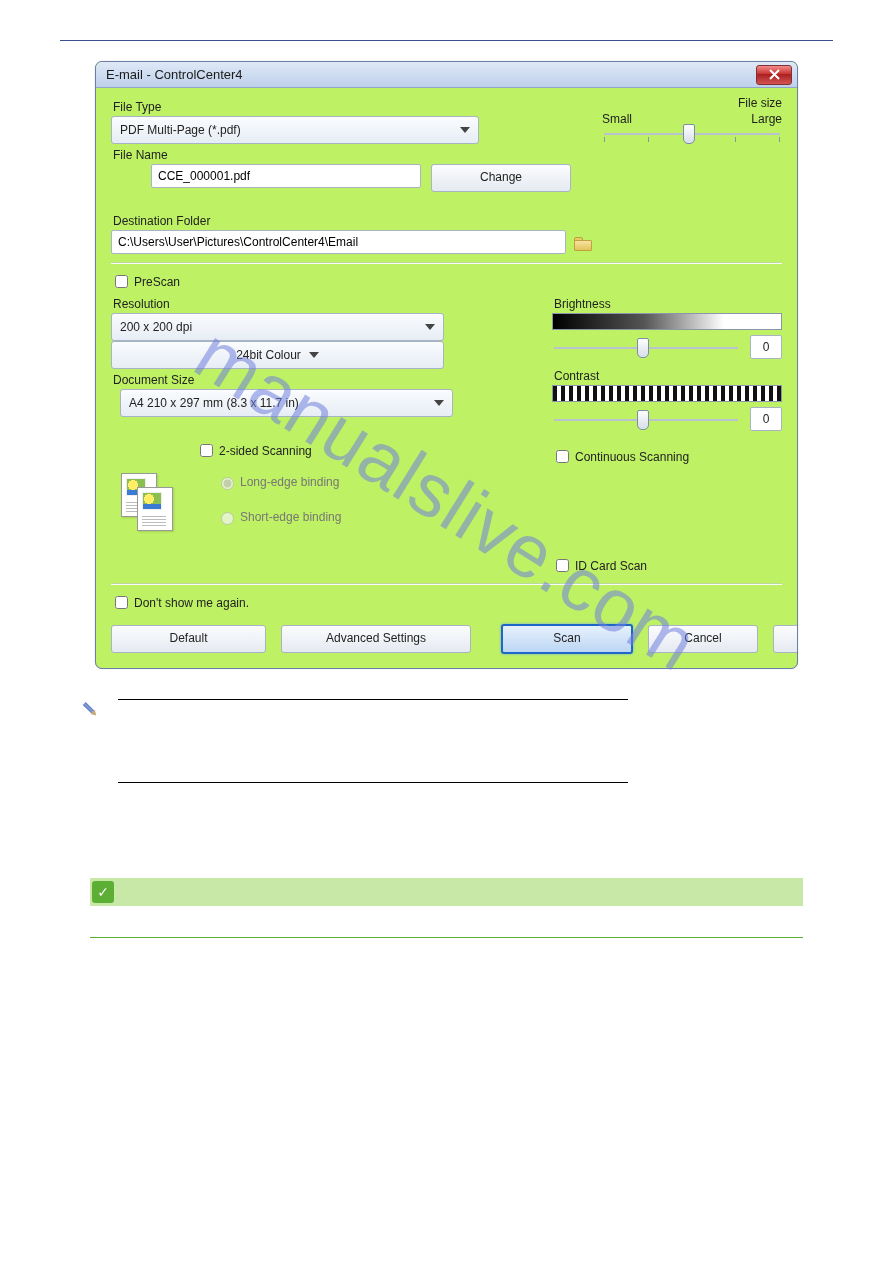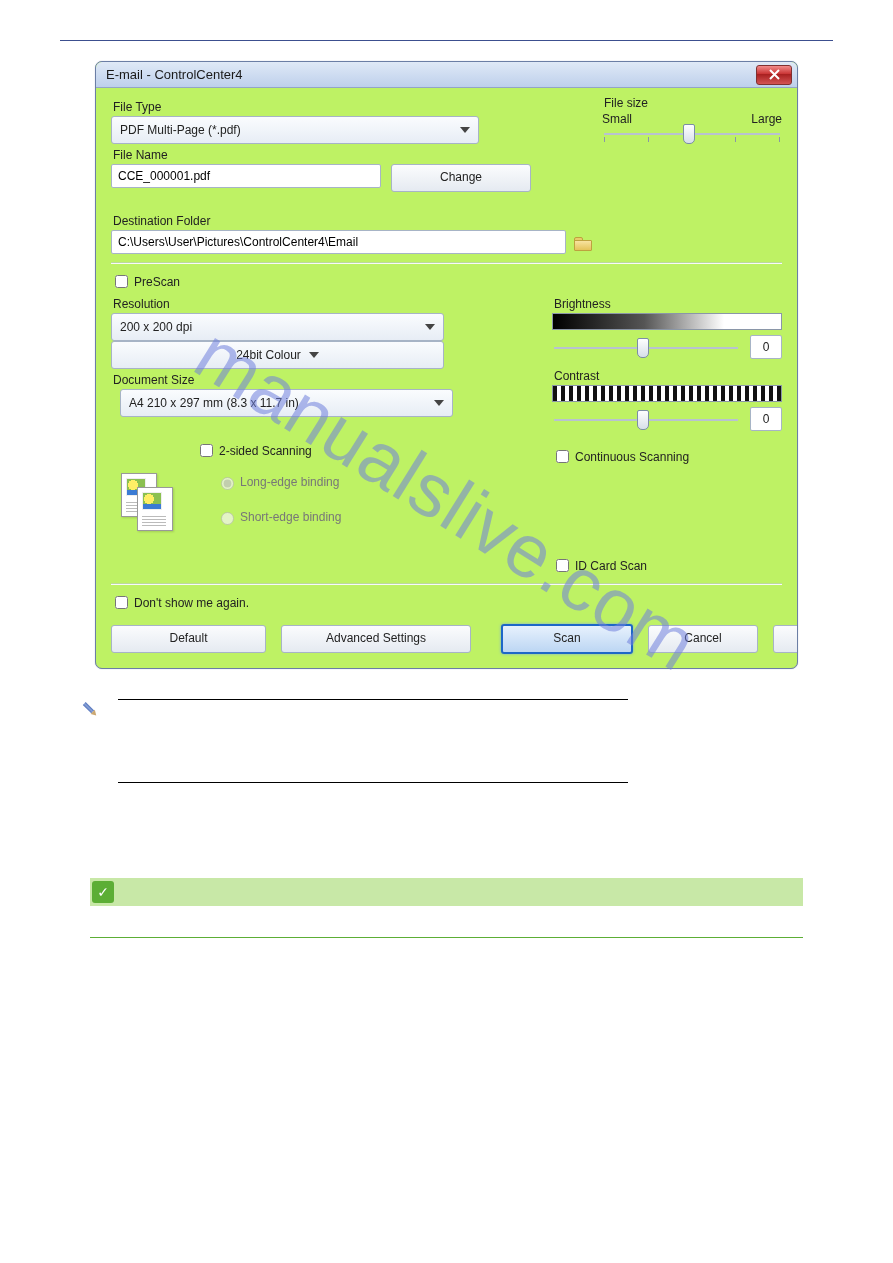--- a/index.html
+++ b/index.html
@@ -310,28 +310,28 @@
 
       <div class="client">
         <div class="row">
           <div class="left-col">
             <div class="label">File Type</div>
             <div class="dropdown" style="width:350px;">
               <span>PDF Multi-Page (*.pdf)</span>
               <span class="arrow"></span>
             </div>
             <div class="label">File Name</div>
-            <div style="display:flex; gap:10px;">
+            <div style="display:flex; gap:10px;margin-left:40px;">
               <input class="textinput" style="flex: 1 1 0%; max-width: 270px;" value="CCE_000001.pdf">
               <div class="btn" style="min-width:110px;text-align:center;">Change</div>
             </div>
           </div>
 
           <div class="filesize-area">
-            <div class="label" style="margin-top:0;">File size</div>
+            <div class="label" style="margin-top:0;text-align:right;">File size</div>
             <div style="display:flex; justify-content:space-between;">
               <span>Small</span>
               <span>Large</span>
             </div>
             <div class="slider-track">
               <div class="slider-thumb"></div>
             </div>
             <div class="ticks">
               <span></span>
                 <span></span>

